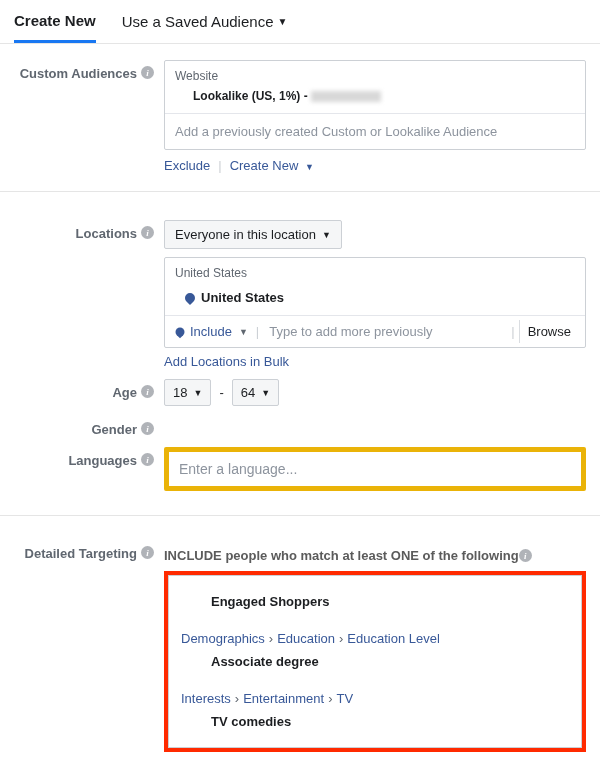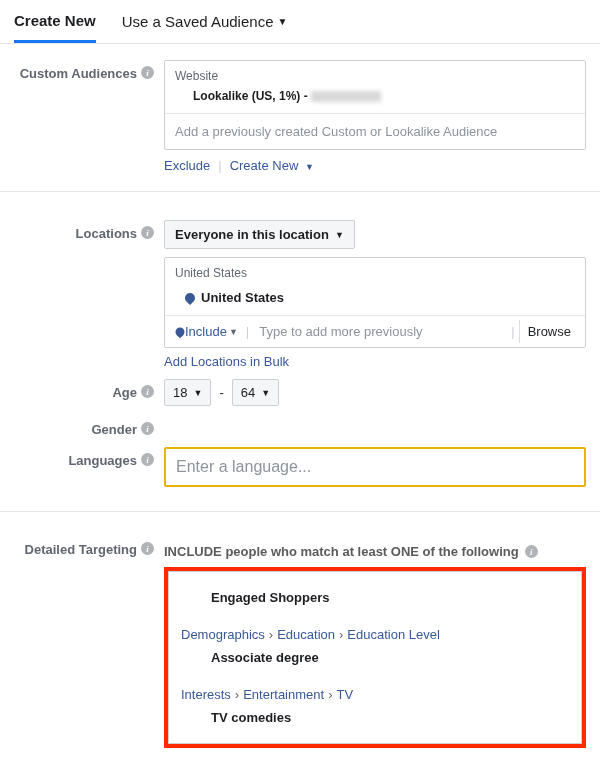--- a/index.html
+++ b/index.html
@@ -113,21 +113,21 @@
     margin-top: 10px;
     padding-top: 18px;
   }
   .dropdown-btn {
     display: inline-flex;
     align-items: center;
     border: 1px solid #ccd0d5;
     background: #f5f6f7;
     padding: 6px 10px;
     font-size: 13px;
-    font-weight: 700;
+    font-weight: 400;
     border-radius: 2px;
     cursor: pointer;
     gap: 6px;
   }
   .dropdown-btn .caret { font-size: 9px; }
   .loc-box { margin-top: 8px; }
   .loc-header {
     padding: 8px 10px 4px 10px;
     color: #606770;
     font-size: 12px;
@@ -149,20 +149,21 @@
   .loc-controls {
     border-top: 1px solid #e4e6eb;
     display: flex;
     align-items: center;
     padding: 4px 6px;
     gap: 4px;
   }
   .include-btn {
     display: inline-flex;
     align-items: center;
+    gap: 5px;
     color: #385898;
     font-size: 13px;
     padding: 4px 4px;
     cursor: pointer;
   }
   .include-btn .caret { color:#606770; font-size:9px; margin-left:2px;}
   .loc-input {
     flex: 1;
     color: #8d949e;
     font-size: 13px;
@@ -213,33 +214,32 @@
     cursor:pointer;
     font-size:13px;
   }
   .gender-btn:last-child{border-right:none;}
   .gender-btn.active{
     background:#1877f2;
     color:#fff;
     font-weight:700;
   }
   .lang-input {
-    border:2px solid #eab308;
+    border:5px solid #eab308;
     padding:9px 10px;
     color:#8d949e;
-    font-size:16px;
+    font-size:14px;
     border-radius:2px;
   }
   .dt-heading {
     font-size:13px;
     font-weight:700;
     color:#5b5b5b;
     display:flex;
     align-items:center;
-    gap:6px;
     padding: 4px 0 8px 0;
   }
   .highlight-box {
     border: 4px solid #ff2a00;
     padding: 0;
   }
   .dt-inner {
     border:1px solid #ccd0d5;
     border-top:none;
   }

